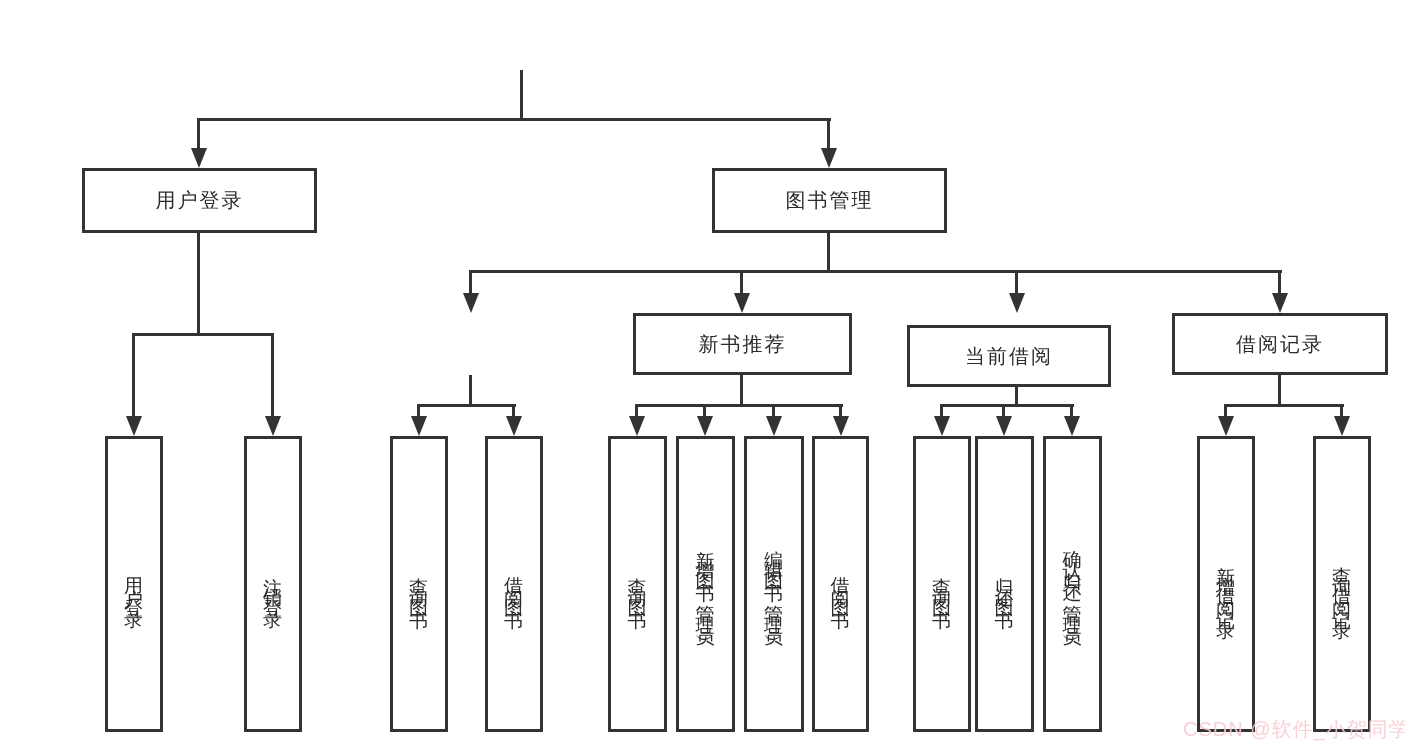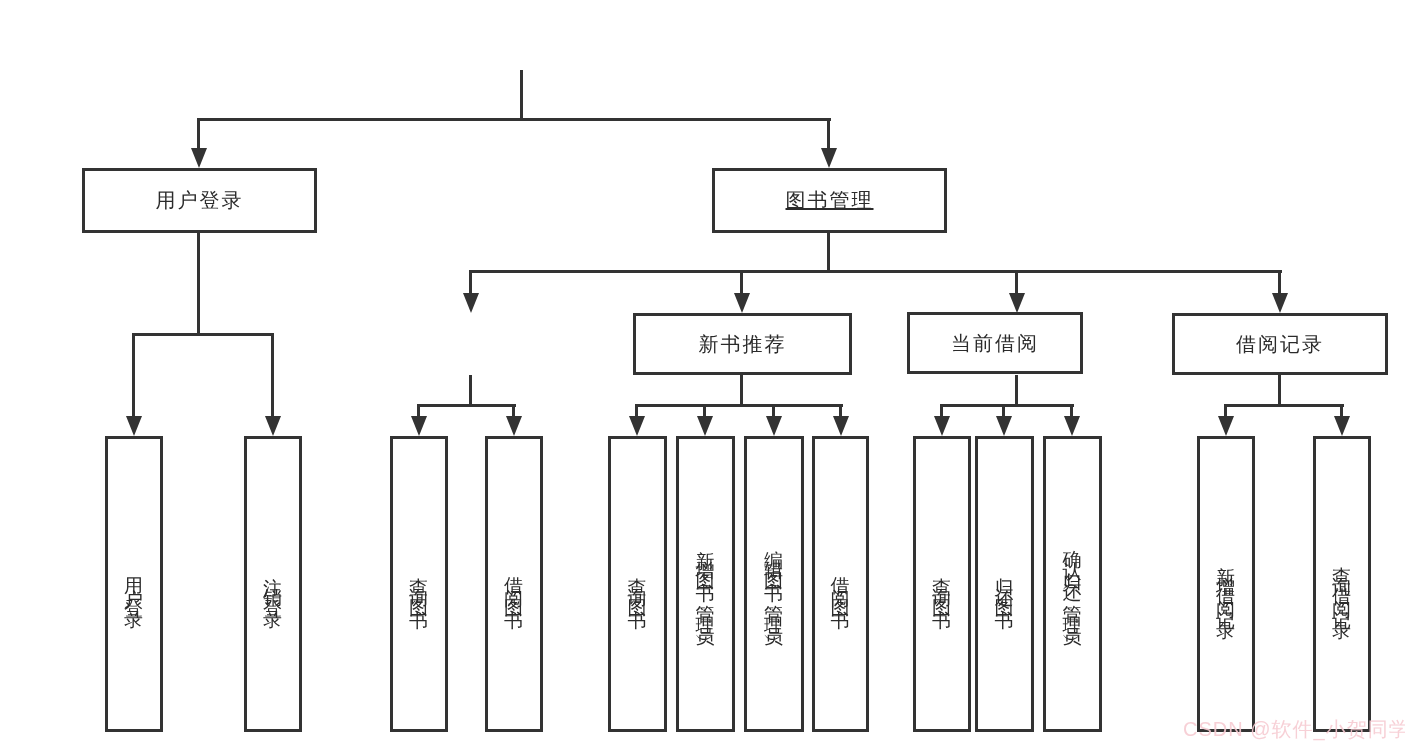--- a/index.html
+++ b/index.html
@@ -94,28 +94,28 @@
   <div class="hline" style="left:1224px;top:404px;width:120px;"></div>
   <div class="vline" style="left:1224px;top:406px;height:12px;"></div>
   <div class="arrowd" style="left:1218px;top:416px;"></div>
   <div class="vline" style="left:1340px;top:406px;height:12px;"></div>
   <div class="arrowd" style="left:1334px;top:416px;"></div>
 
 
   <div class="node h" style="left:82px;top:168px;width:235px;height:65px;">
     <span>用户登录</span>
   </div>
-  <div class="node h" style="left:712px;top:168px;width:235px;height:65px;text-decoration:underline;">
+  <div class="node h" style="left:712px;top:168px;width:235px;height:65px;">
     <span>图书管理</span>
   </div>
 
   <div class="node h" style="left:633px;top:313px;width:219px;height:62px;">
     <span>新书推荐</span>
   </div>
-  <div class="node h" style="left:907px;top:312px;width:176px;height:62px;">
+  <div class="node h" style="left:907px;top:325px;width:204px;height:62px;">
     <span>当前借阅</span>
   </div>
   <div class="node h" style="left:1172px;top:313px;width:216px;height:62px;">
     <span>借阅记录</span>
   </div>
 
   <div class="node v" style="left:105px;top:436px;width:58px;height:296px;">
     <span>用户登录</span>
   </div>
   <div class="node v" style="left:244px;top:436px;width:58px;height:296px;">

